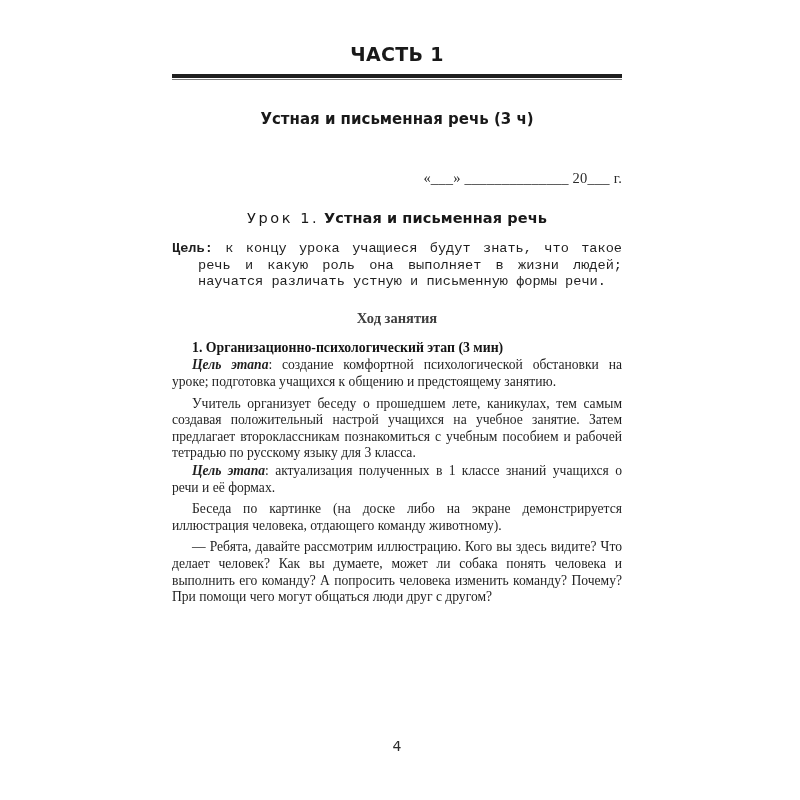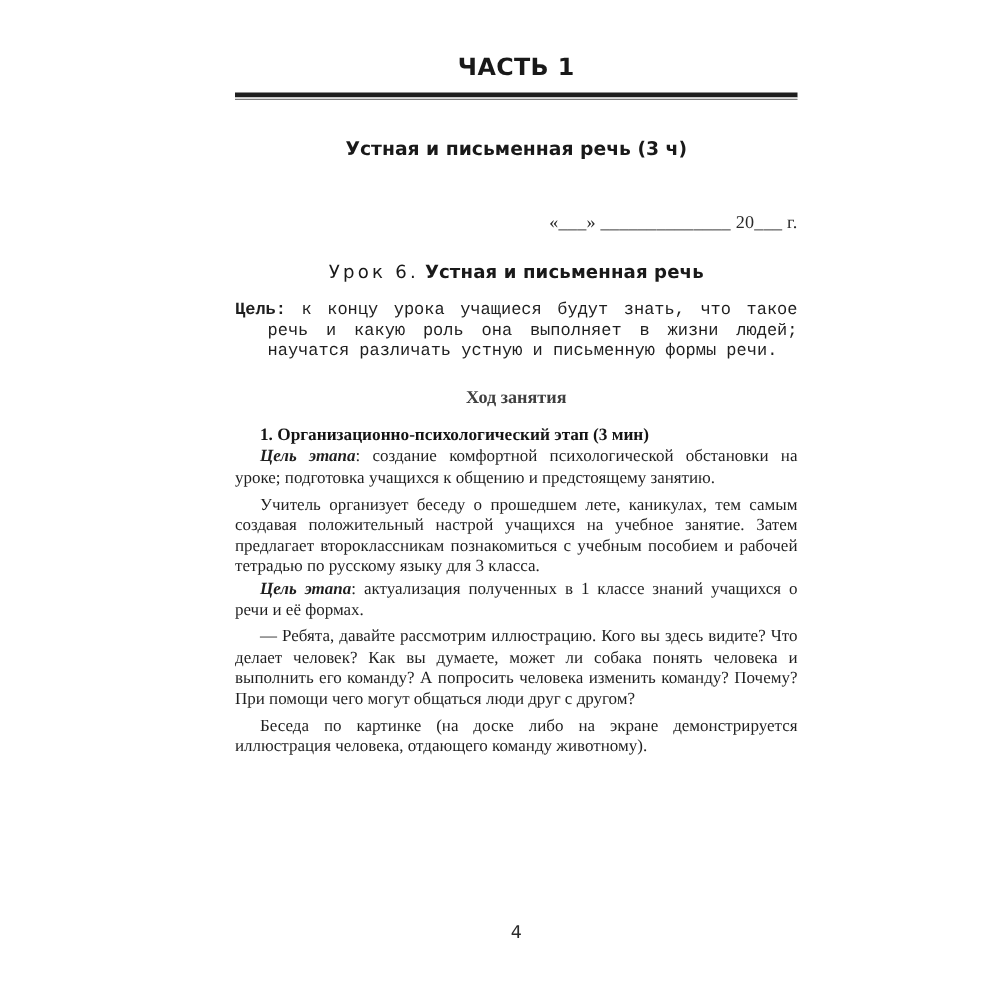--- a/index.html
+++ b/index.html
@@ -16,21 +16,20 @@
     color: #1c1c1c;
     -webkit-font-smoothing: antialiased;
   }
 
   .page {
     position: absolute;
     left: 172px;
     top: 0;
     width: 450px;
     height: 800px;
-    margin-left: 16px;
   }
 
   
   .part-title {
     font-family: "DejaVu Sans", "Liberation Sans", sans-serif;
     font-weight: bold;
     font-size: 19px;
     letter-spacing: 0.3px;
     text-align: center;
     color: #191919;
@@ -167,21 +166,21 @@
     <div class="rule-thick"></div>
     <div class="rule-gap"></div>
     <div class="rule-thin"></div>
   </div>
 
   <h2 class="section-subtitle">Устная и письменная речь (3 ч)</h2>
 
   <p class="date-line">«___» ______________ 20___ г.</p>
 
   <p class="lesson-heading">
-    <span class="lesson-no">Урок 6.</span><span>&nbsp;</span><span class="lesson-name">Устная и письменная речь</span>
+    <span class="lesson-no">Урок 1.</span><span>&nbsp;</span><span class="lesson-name">Устная и письменная речь</span>
   </p>
 
   <p class="body-block hang first">
     <b>Цель:</b><span> к концу урока учащиеся будут знать, что такое речь и какую роль она выполняет в жизни людей; научатся различать устную и письменную формы речи.</span>
   </p>
 
 
   <h3 class="centre-heading">Ход занятия</h3>
 
   <p class="stage-heading">1. Организационно-психологический этап (3 мин)</p>
@@ -190,20 +189,20 @@
     <span class="bi">Цель этапа</span><span>: создание комфортной психологической обстановки на уроке; подготовка учащихся к общению и предстоящему занятию.</span>
   </p>
 
   <p class="body-block para spaced">Учитель организует беседу о прошедшем лете, каникулах, тем самым создавая положительный настрой учащихся на учебное занятие. Затем предлагает второклассникам познакомиться с учебным пособием и рабочей тетрадью по русскому языку для 3 класса.</p>
 
 
   <p class="body-block para tight">
     <span class="bi">Цель этапа</span><span>: актуализация полученных в 1 классе знаний учащихся о речи и её формах.</span>
   </p>
 
+  <p class="body-block para spaced">Беседа по картинке (на доске либо на экране демонстрируется иллюстрация человека, отдающего команду животному).</p>
+
   <p class="body-block para spaced">— Ребята, давайте рассмотрим иллюстрацию. Кого вы здесь видите? Что делает человек? Как вы думаете, может ли собака понять человека и выполнить его команду? А попросить человека изменить команду? Почему? При помощи чего могут общаться люди друг с другом?</p>
 
-  <p class="body-block para spaced">Беседа по картинке (на доске либо на экране демонстрируется иллюстрация человека, отдающего команду животному).</p>
-
 
   <div class="page-number">4</div>
 
 </div>
 
 </body></html>

